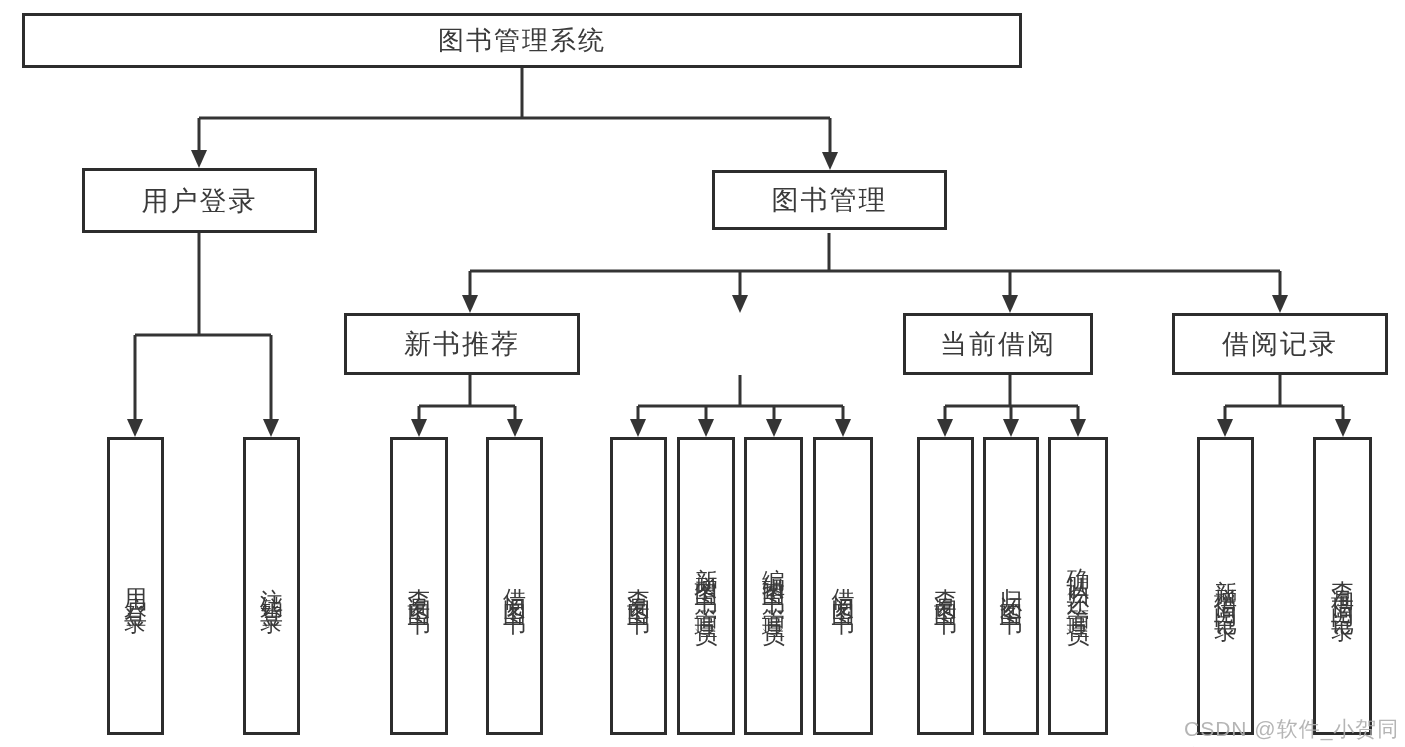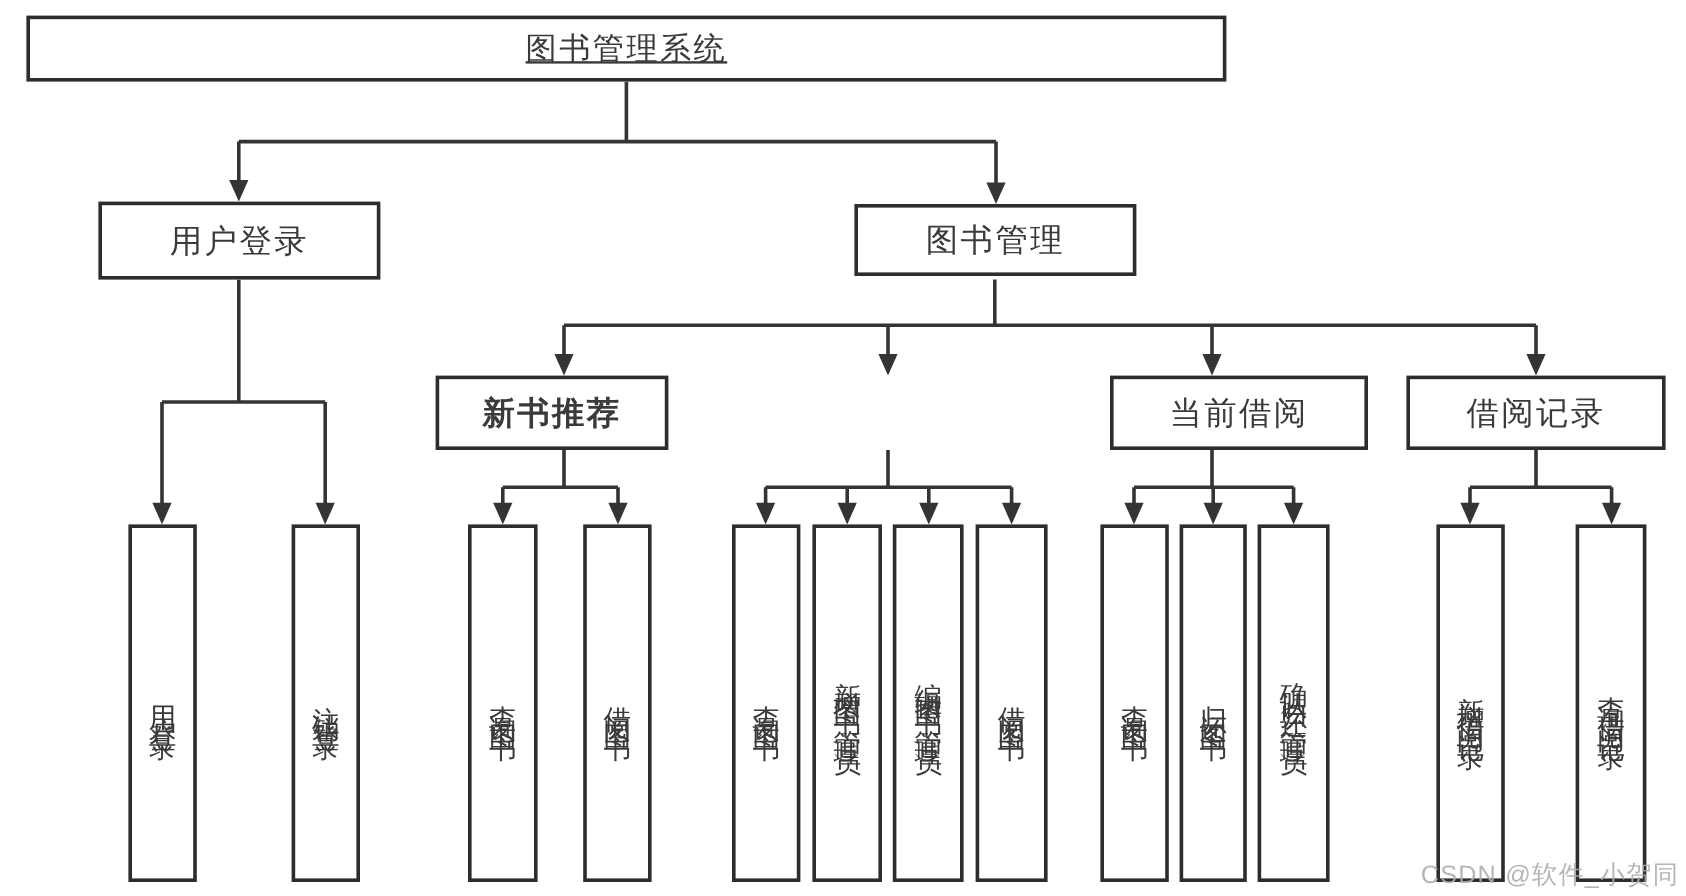--- a/index.html
+++ b/index.html
@@ -20,21 +20,21 @@
   .wires{position:absolute;left:0;top:0;z-index:1;}
   .wires path{stroke:var(--line);stroke-width:3;fill:none;}
   .wires polygon{fill:var(--line);stroke:none;}
   .node{
     position:absolute;box-sizing:border-box;z-index:2;
     border:3px solid var(--border);background:var(--background);
     display:flex;align-items:center;justify-content:center;
     font-size:27px;color:var(--text);
     white-space:nowrap;letter-spacing:2px;
   }
-  .node.root{font-size:26px;text-decoration:underline;}
+  .node.root{font-size:26px;}
   .leaf{
     position:absolute;box-sizing:border-box;z-index:2;
     border:3px solid var(--border);background:var(--background);
     display:flex;align-items:center;justify-content:center;
     writing-mode:vertical-rl;text-orientation:mixed;
     font-size:23px;color:var(--text);
     letter-spacing:8px;line-height:1;
     white-space:nowrap;
   }
   .watermark{
@@ -79,22 +79,22 @@
       <polygon points="1217,419 1233,419 1225,437"></polygon>
       <polygon points="1335,419 1351,419 1343,437"></polygon>
     </g>
   </svg>
 
   <div class="node root" style="left:22px;top:13px;width:1000px;height:55px;">图书管理系统</div>
 
   <div class="node" style="left:82px;top:168px;width:235px;height:65px;">用户登录</div>
   <div class="node" style="left:712px;top:170px;width:235px;height:60px;">图书管理</div>
 
-  <div class="node" style="left:363px;top:313px;width:194px;height:62px;font-weight:bold;">新书推荐</div>
-  <div class="node" style="left:925px;top:313px;width:215px;height:62px;">当前借阅</div>
+  <div class="node" style="left:344px;top:313px;width:236px;height:62px;">新书推荐</div>
+  <div class="node" style="left:903px;top:313px;width:190px;height:62px;">当前借阅</div>
   <div class="node" style="left:1172px;top:313px;width:216px;height:62px;">借阅记录</div>
 
   <div class="leaf" style="left:107px;top:437px;width:57px;height:298px;">用户登录</div>
   <div class="leaf" style="left:243px;top:437px;width:57px;height:298px;">注销登录</div>
 
   <div class="leaf" style="left:390px;top:437px;width:58px;height:298px;">查询图书</div>
   <div class="leaf" style="left:486px;top:437px;width:57px;height:298px;">借阅图书</div>
 
   <div class="leaf" style="left:610px;top:437px;width:57px;height:298px;">查询图书</div>
   <div class="leaf" style="left:677px;top:437px;width:58px;height:298px;">新增图书（管理员）</div>

